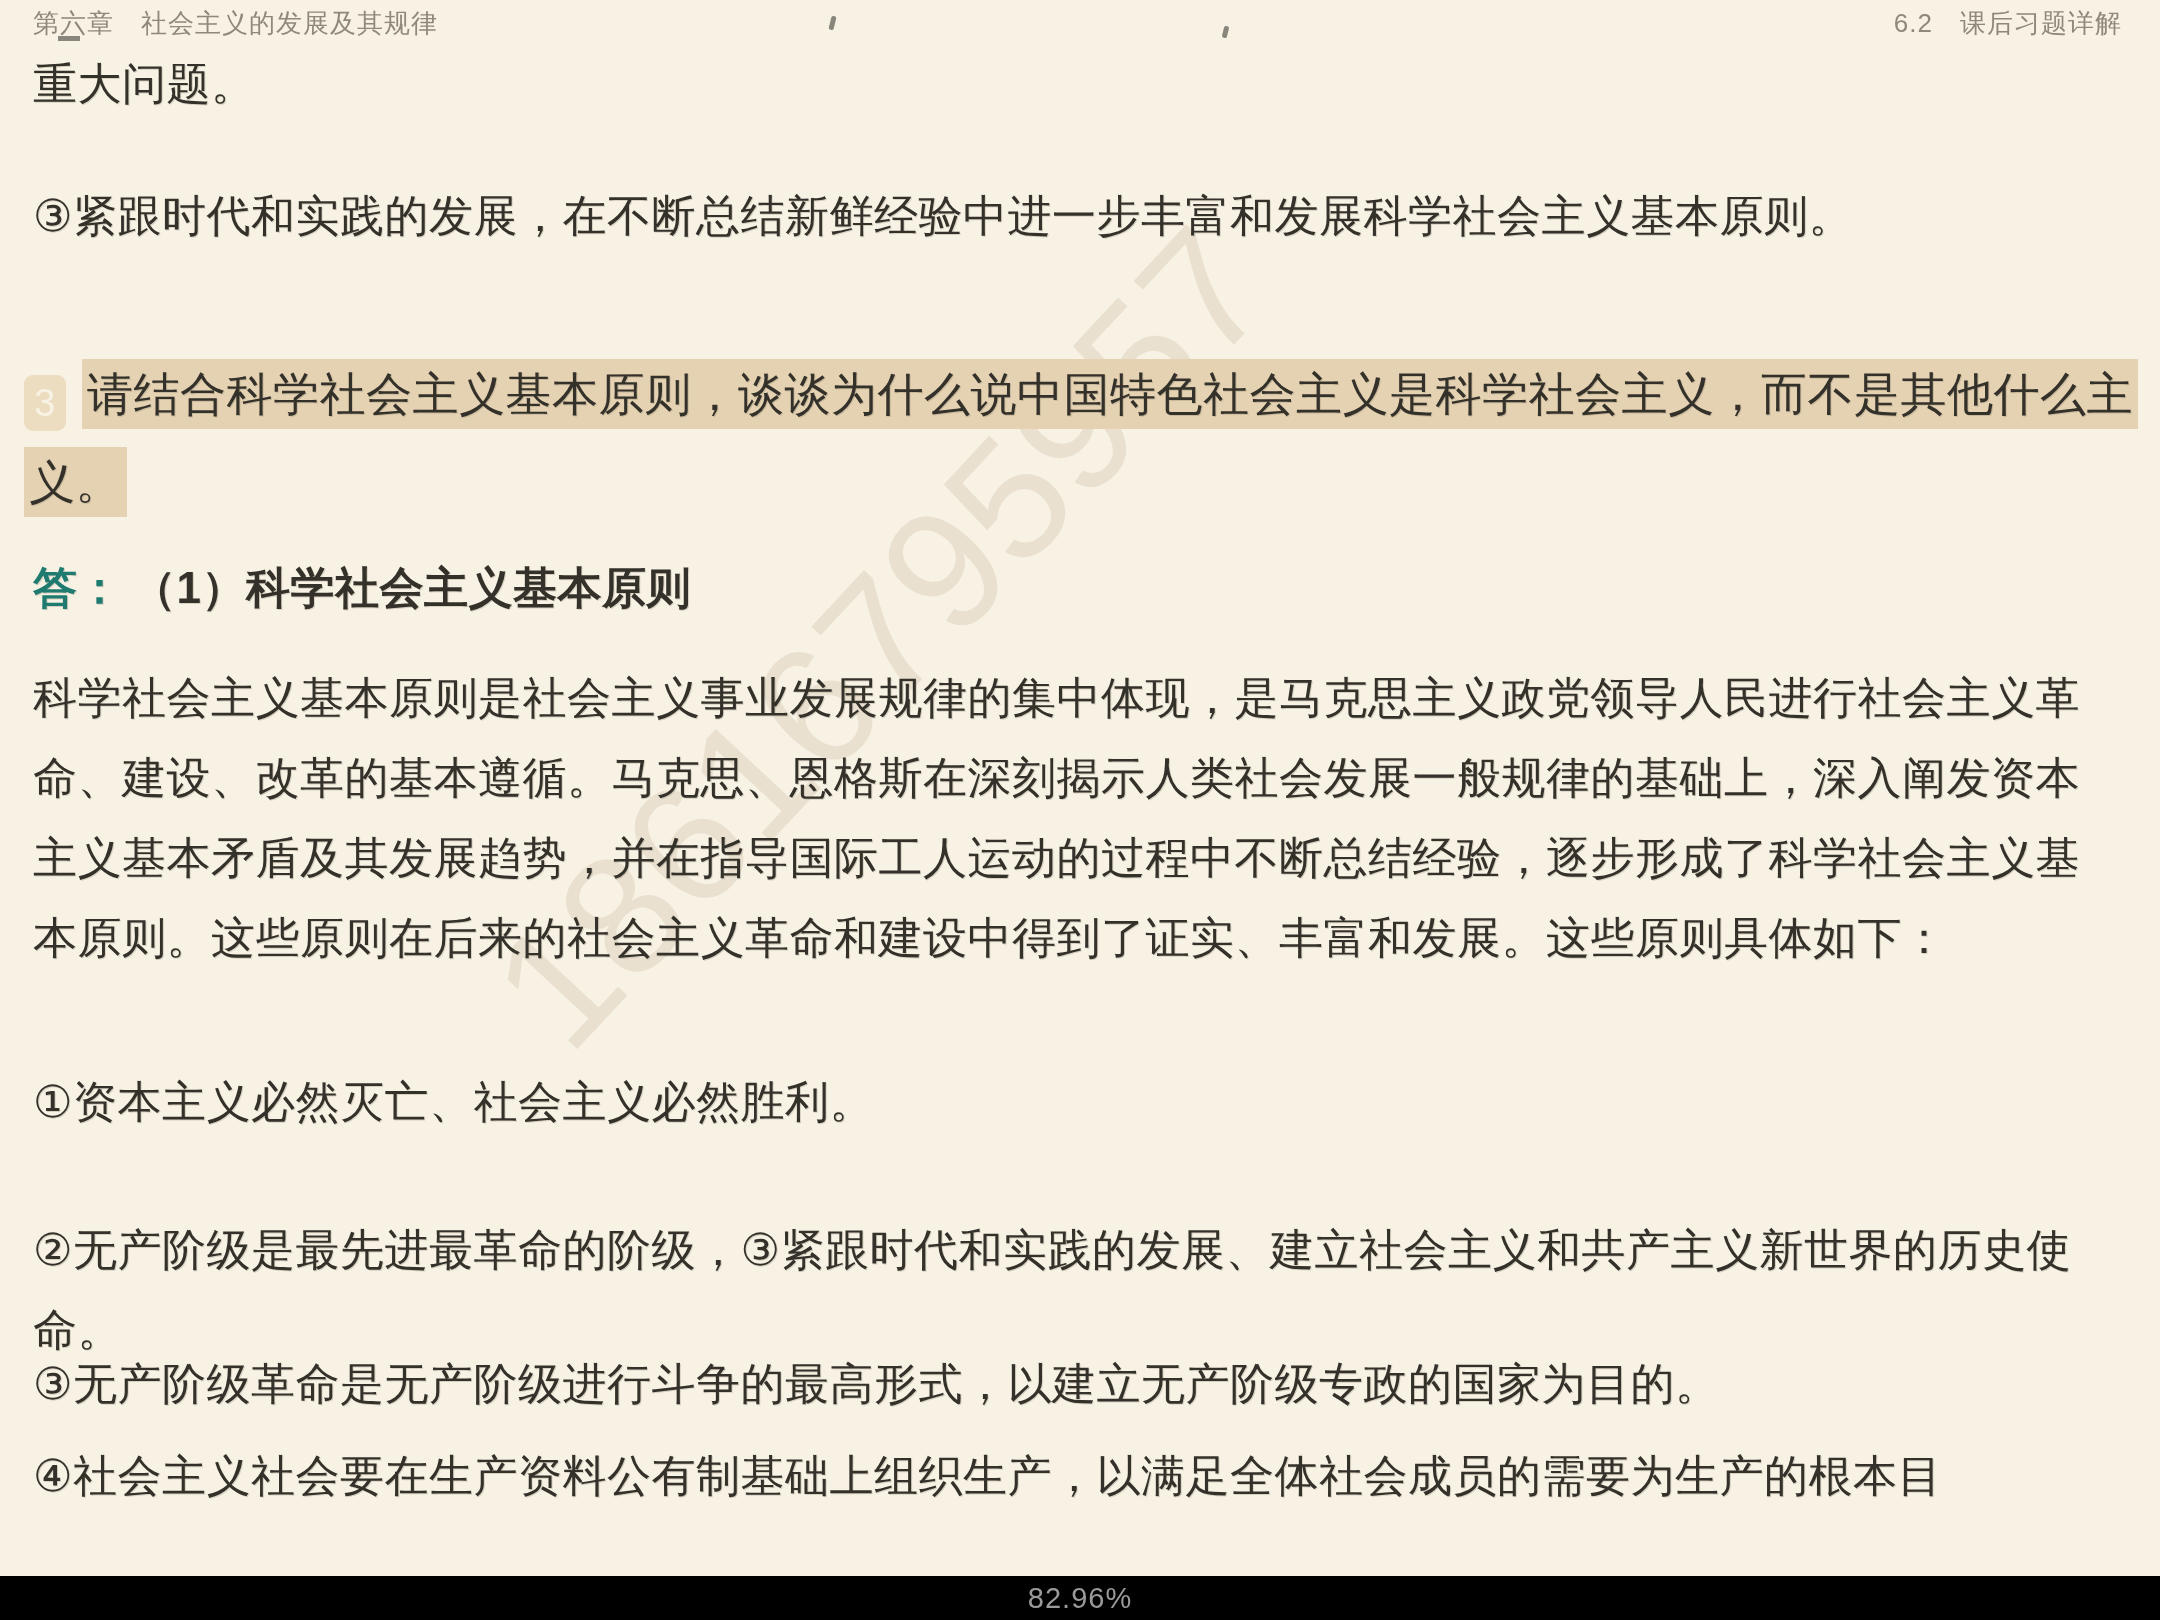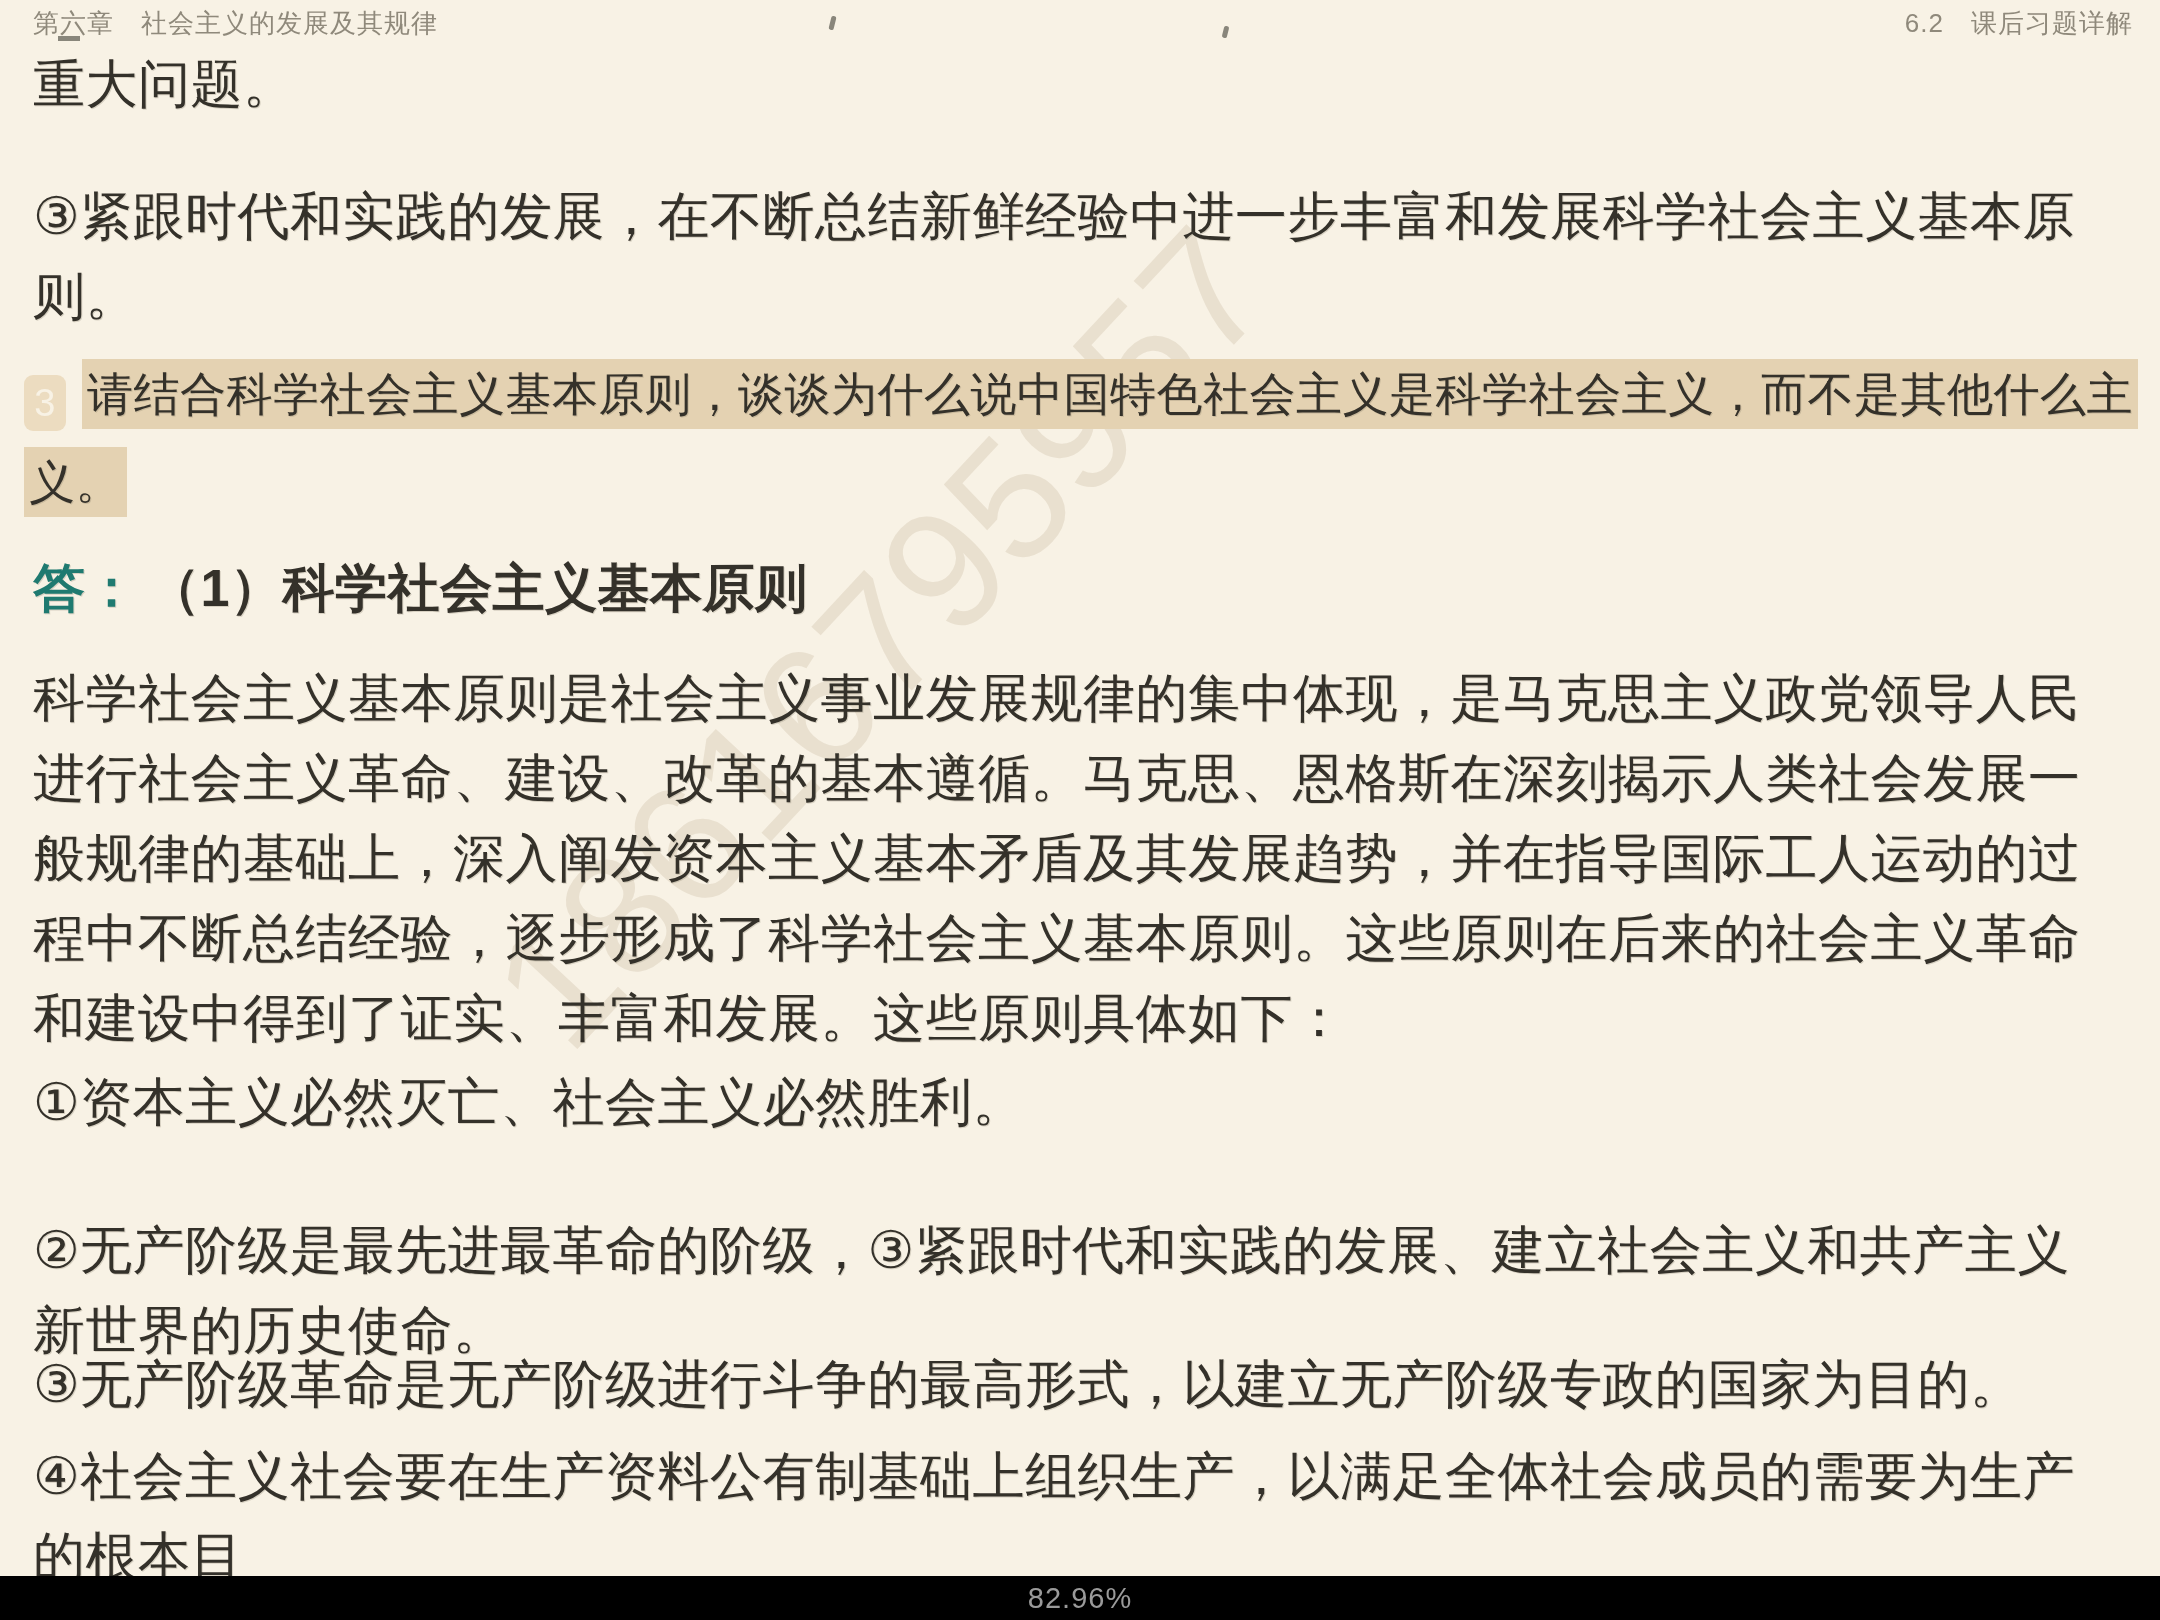--- a/index.html
+++ b/index.html
@@ -14,21 +14,21 @@
   }
   
   .hdr {
     position: absolute; top: 8px;
     font-size: 26px; line-height: 30px;
     color: #8f897b;
     letter-spacing: 1px;
     white-space: nowrap;
   }
   .hdr-left  { left: 33px; }
-  .hdr-right { right: 27px; }
+  .hdr-right { right: 38px; }
 
   
   .frag { position: absolute; background: #6d6a60; opacity: .8; }
   .frag-dash  { left: 58px;  top: 36px; width: 22px; height: 5px; }
   .frag-tick1 { left: 830px; top: 16px; width: 5px;  height: 14px; transform: rotate(14deg); border-radius: 2px; }
   .frag-tick2 { left: 1223px; top: 26px; width: 5px; height: 12px; transform: rotate(14deg); border-radius: 2px; }
 
   
   .watermark {
     position: absolute;
@@ -39,21 +39,21 @@
     transform-origin: center center;
     white-space: nowrap;
     pointer-events: none;
     text-align: center;
   }
 
   
   .tblock {
     position: absolute; left: 33px;
     width: 2072px;
-    font-size: 52px;
+    font-size: 44px;
     line-height: 80px;
     color: #34312a;
     letter-spacing: 0.5px;
     text-shadow: 1px 1px 0 rgba(120,110,90,0.25);
   }
   .b-fragline { top: 44px; }
   .b-point3   { top: 176px; }
   .b-answer   { top: 548px; white-space: nowrap; font-weight: bold; }
   .b-para     { top: 658px; }
   .b-p1       { top: 1062px; }

